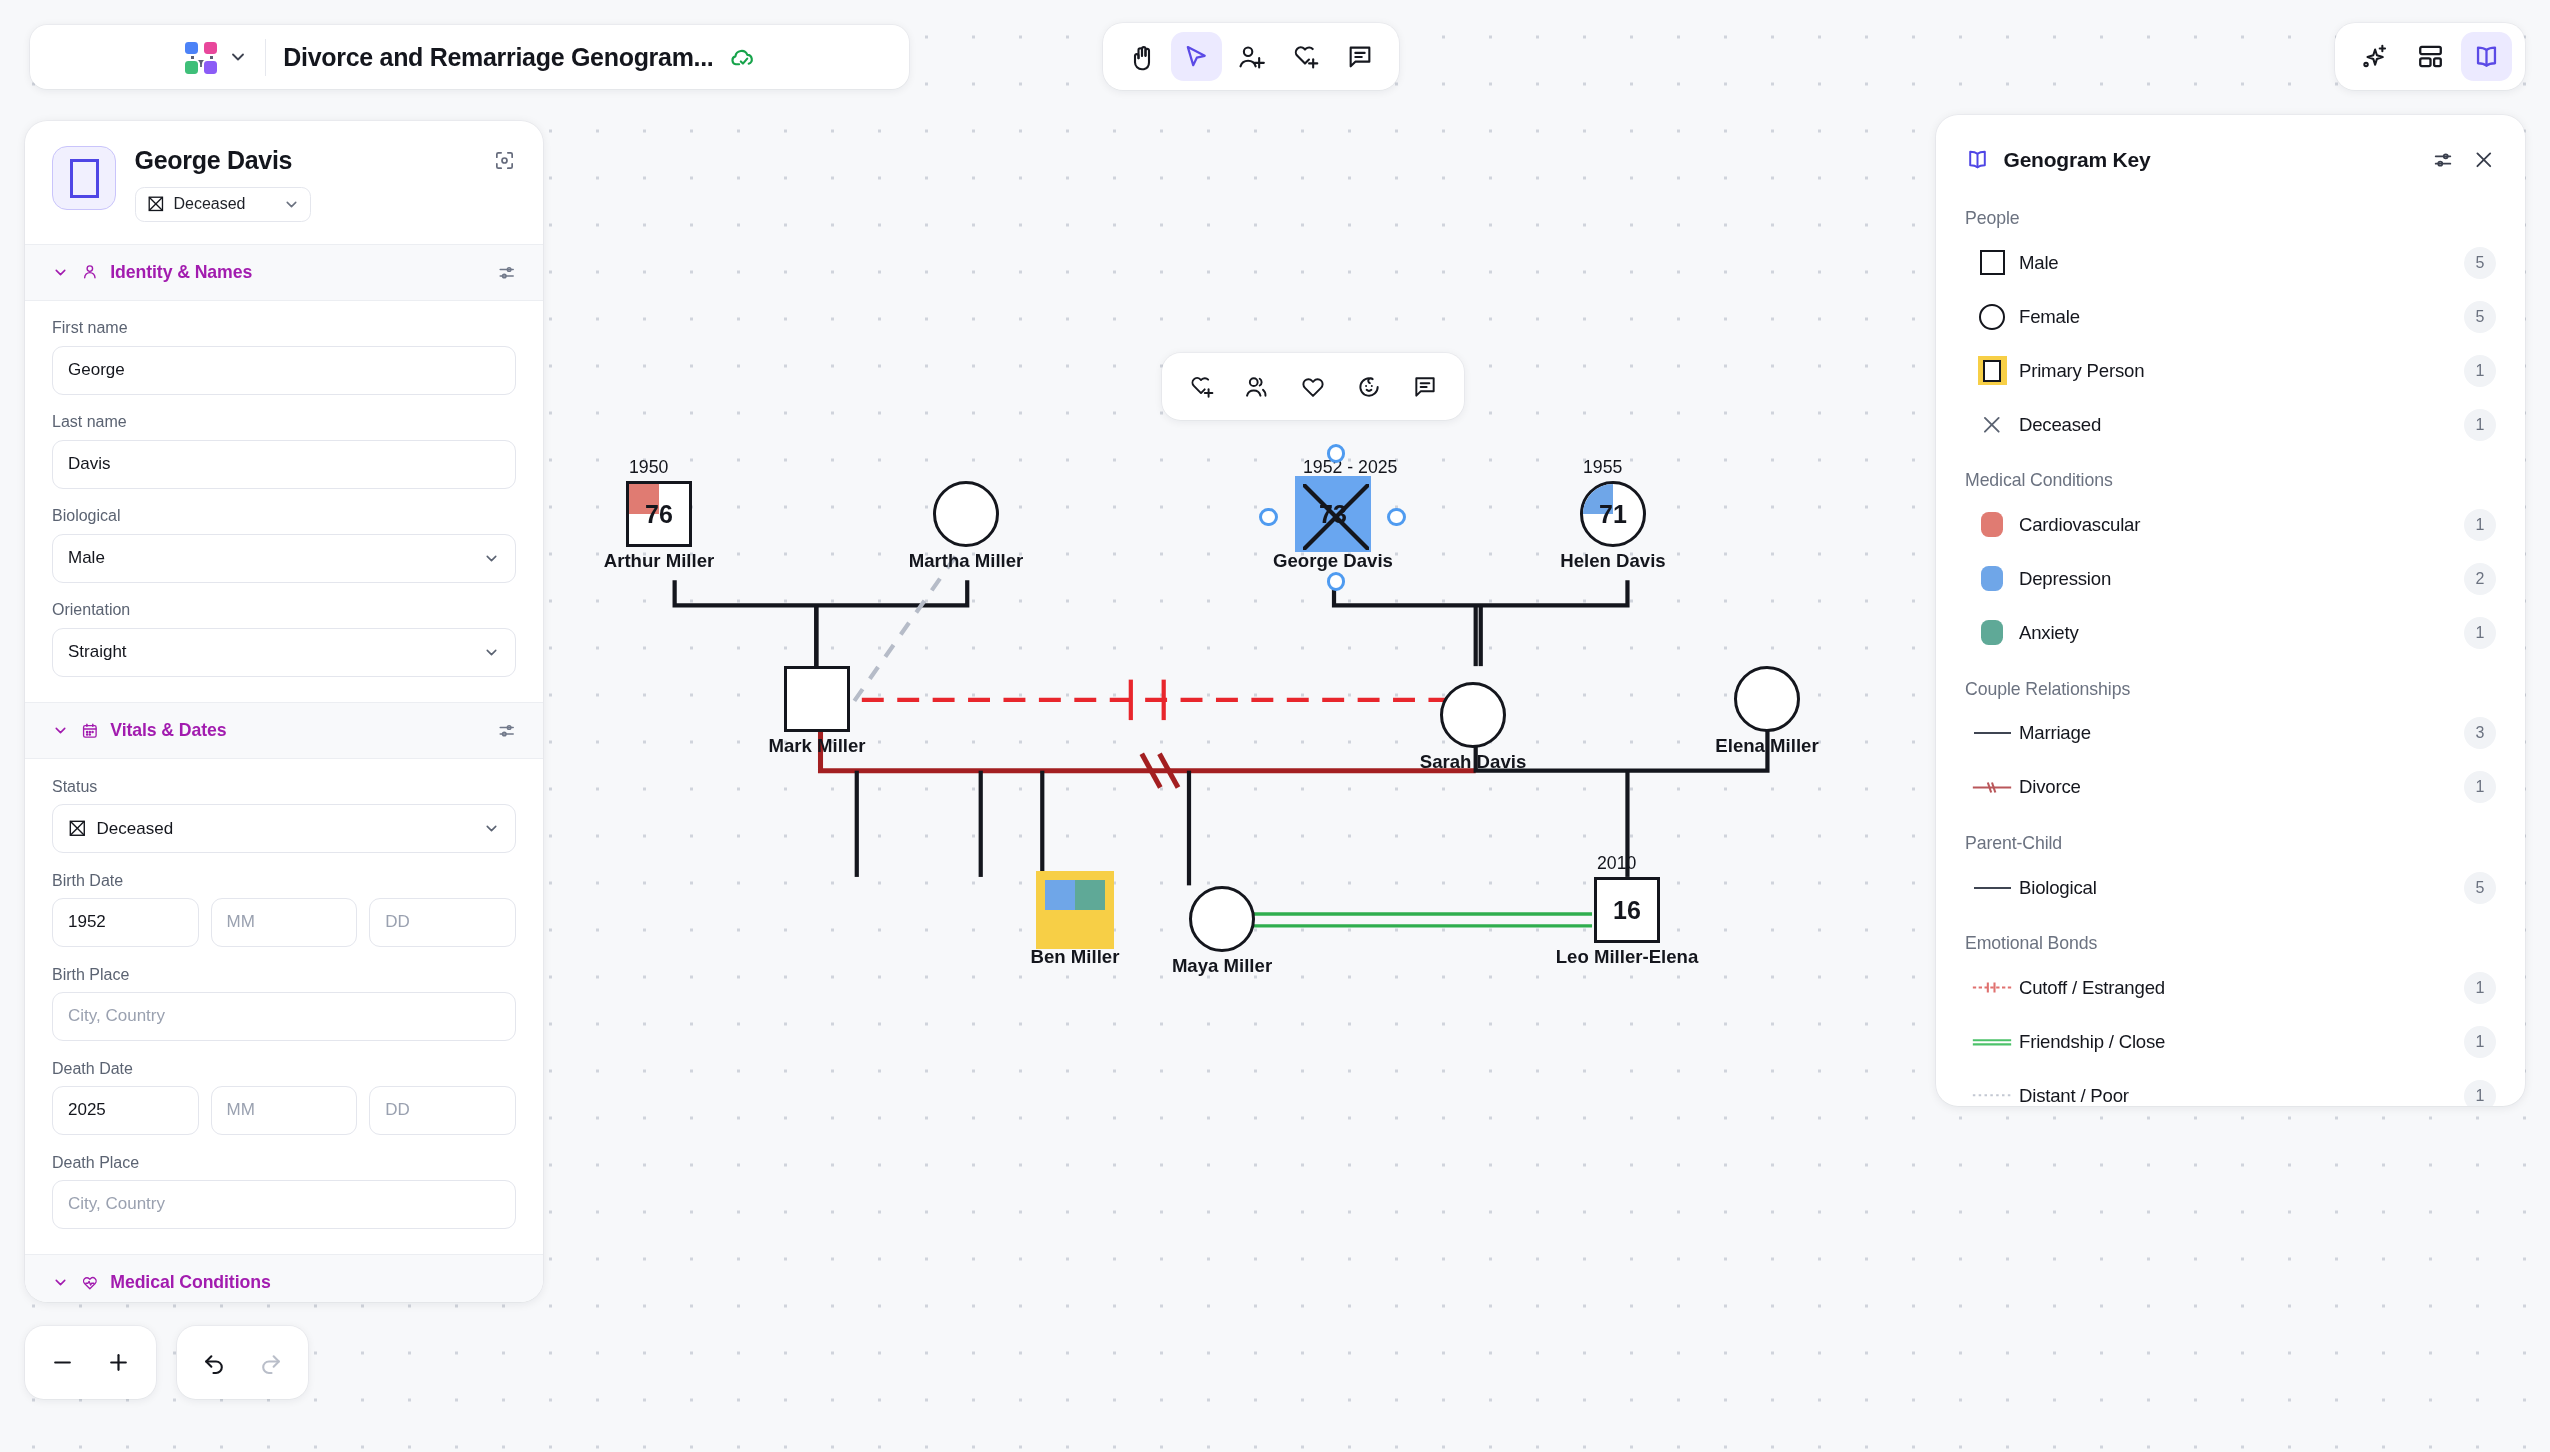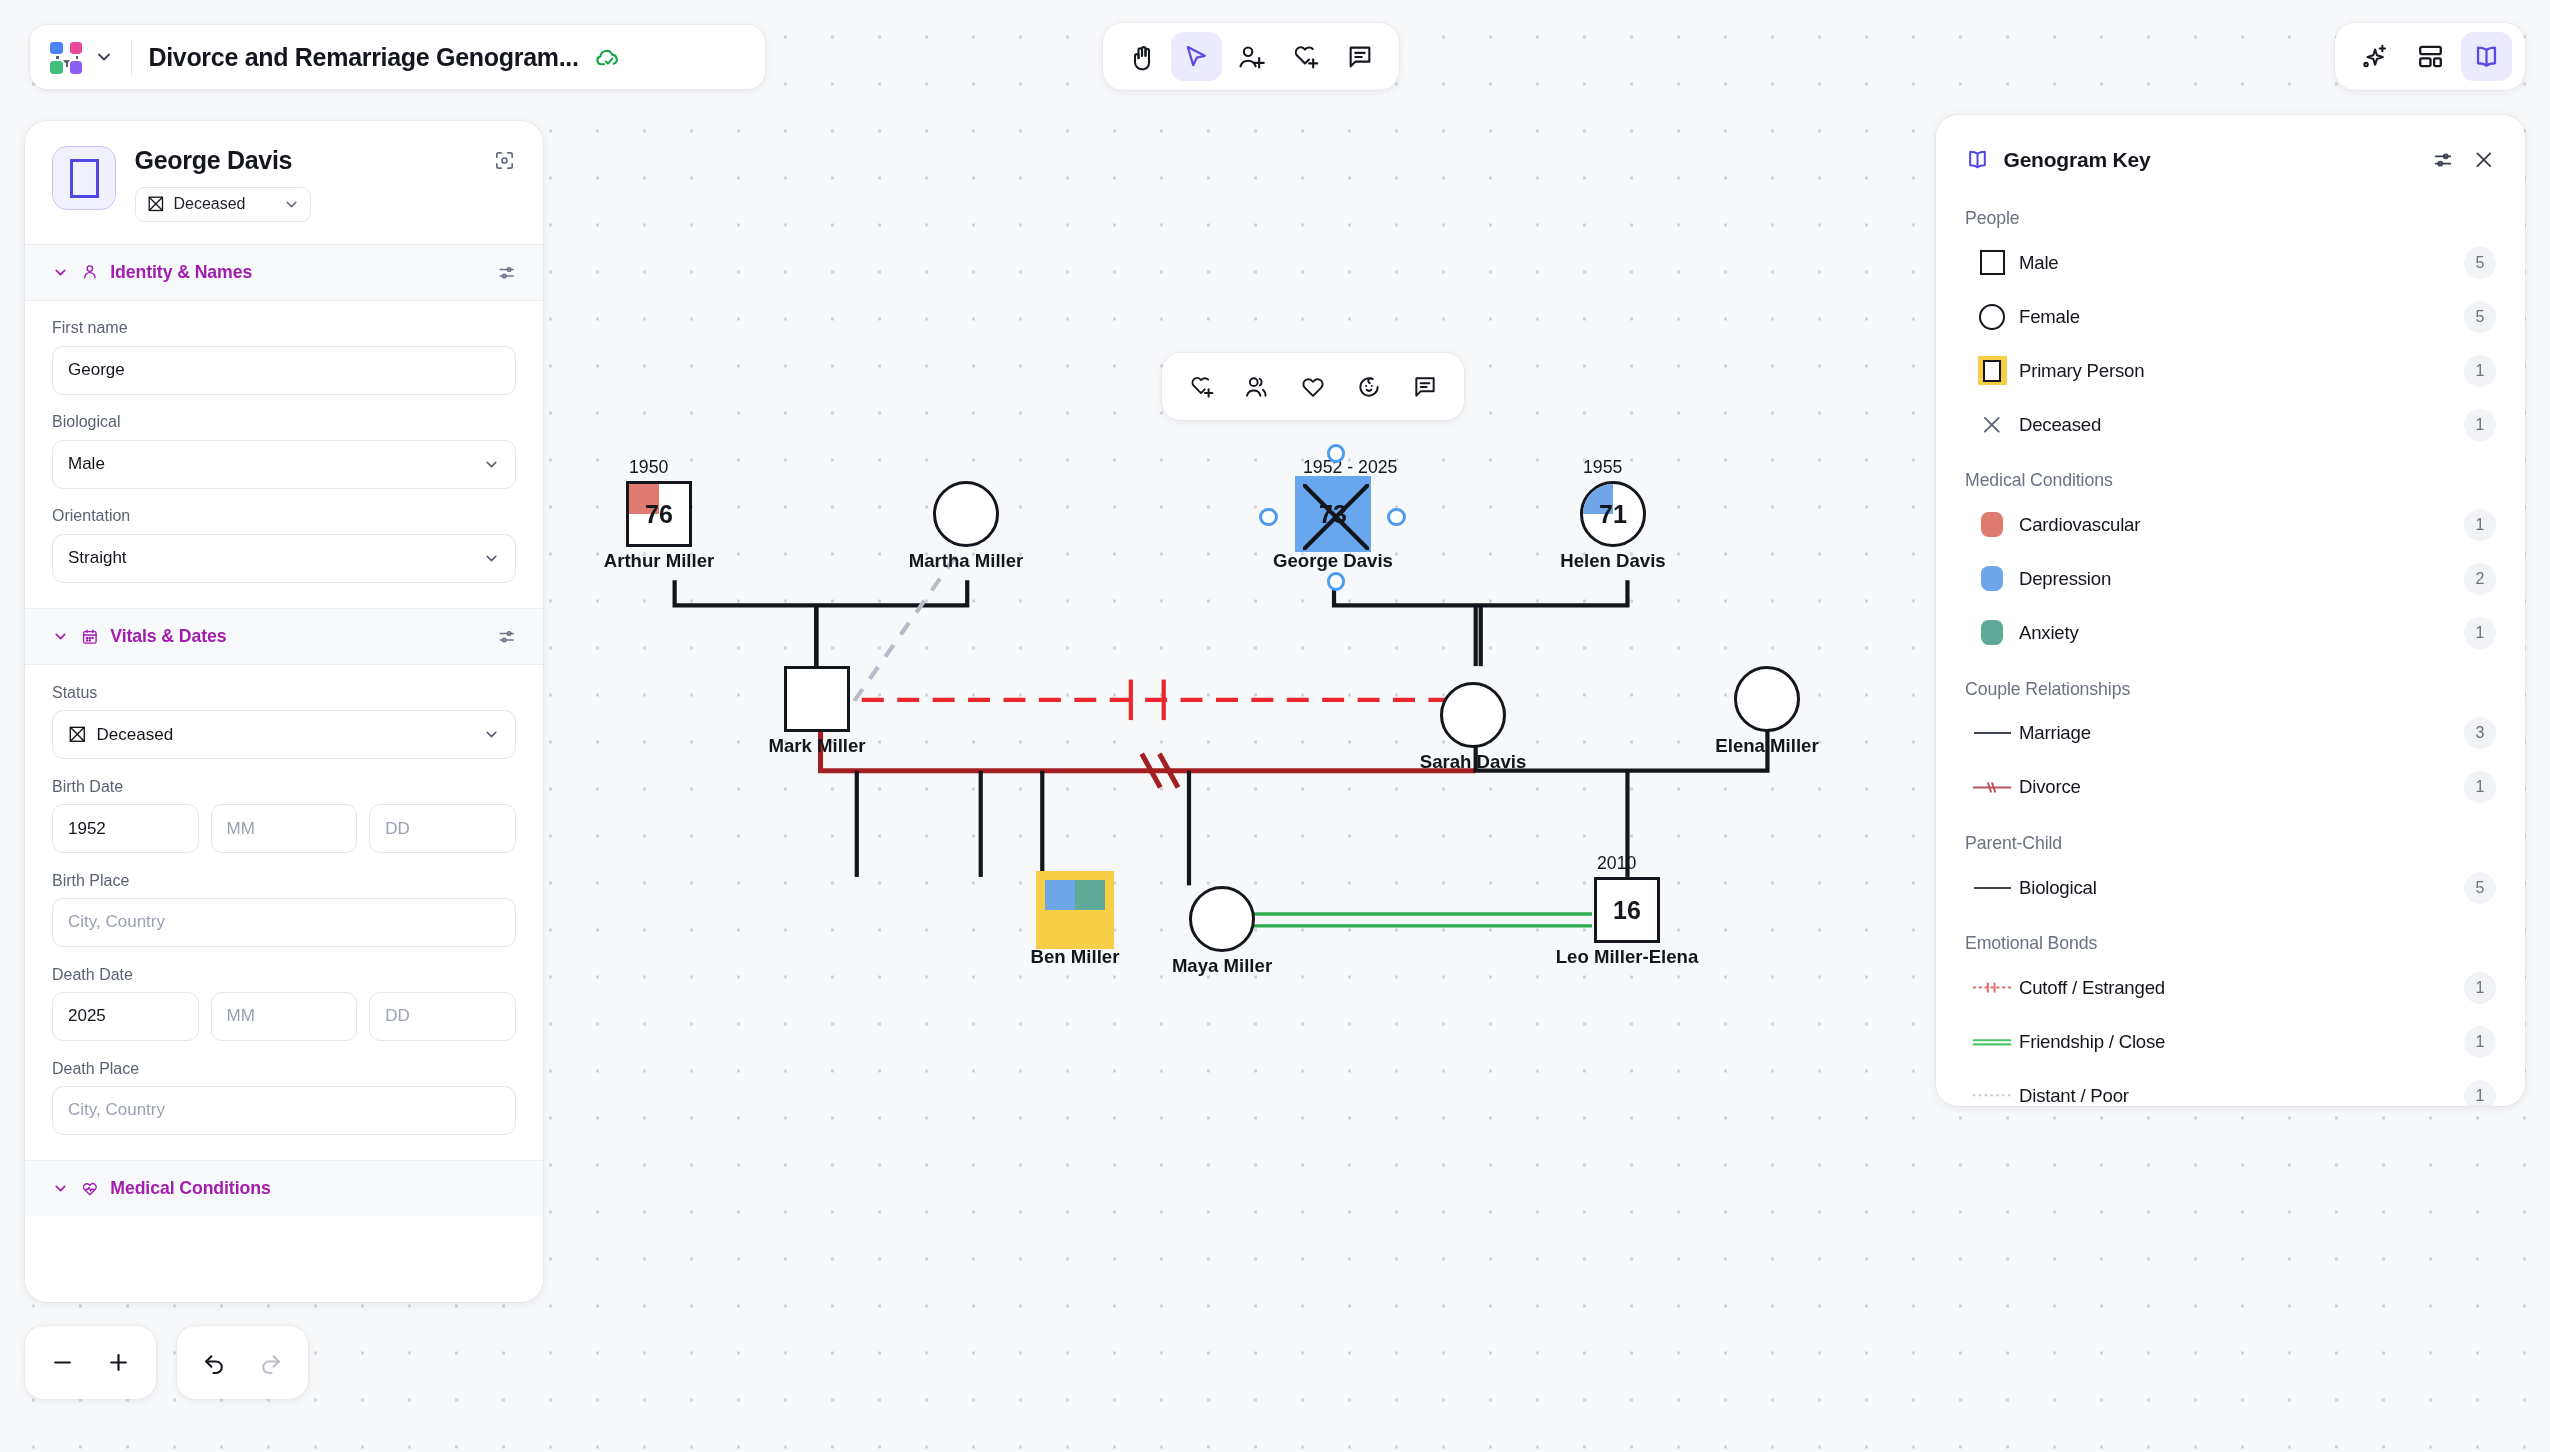--- a/index.html
+++ b/index.html
@@ -23,23 +23,24 @@
   
   .card {
     background: #ffffff;
     border-radius: 18.6px;
     box-shadow: 0 1.7px 8.4px rgba(16,24,40,.07), 0 0 0 0.8px rgba(16,24,40,.04);
   }
 
   
   #titlebar {
     position: absolute; left: 30px; top: 25px;
-    width: 735px; height: 64px;
+    width: 879px; height: 64px;
     display: flex; align-items: center; padding: 0 18.6px;
     border-radius: 17px;
+    justify-content: center;
   }
   #logo-mark { width: 35px; height: 34px; position: relative; flex: 0 0 auto; }
   #logo-mark .ln { position: absolute; background: #5b5f72; }
   #logo-mark .sq { position: absolute; width: 12.7px; height: 12.7px; border-radius: 3.4px;
                    box-shadow: 0 0 0 2.1px #fff; }
   .logo-blue   { background: #4c82f7; left: 1.7px;  top: 1.7px; }
   .logo-pink   { background: #e8479b; left: 21px; top: 1.7px; border-radius: 50%; }
   .logo-green  { background: #3fbf79; left: 1.7px;  top: 21px; border-radius: 50%; }
   .logo-purple { background: #8b5cf6; left: 21px; top: 21px; }
   #logo-chevron { margin-left: 10px; color: #3d4250; display:flex; }
@@ -539,20 +540,24 @@
               <circle cx="9" cy="16" r="2.2"></circle>
             </svg>
         </span>
       </div>
       <div class="sec-body">
         <div class="field">
           <div class="field-label">First name</div>
           <input class="input" value="George" style="">
         </div>
         <div class="field">
+          <div class="field-label">Last name</div>
+          <input class="input" value="Davis" style="">
+        </div>
+        <div class="field">
           <div class="field-label">Biological</div>
           <div class="select">
             <span>Male</span>
             <span style="display:flex;color:#5b6372;">
               <svg width="17" height="17" viewBox="0 0 24 24" fill="none" stroke="currentColor" stroke-width="2.2" stroke-linecap="round" stroke-linejoin="round">
                   <polyline points="6 9 12 15 18 9"></polyline>
                 </svg>
             </span>
           </div>
         </div>

